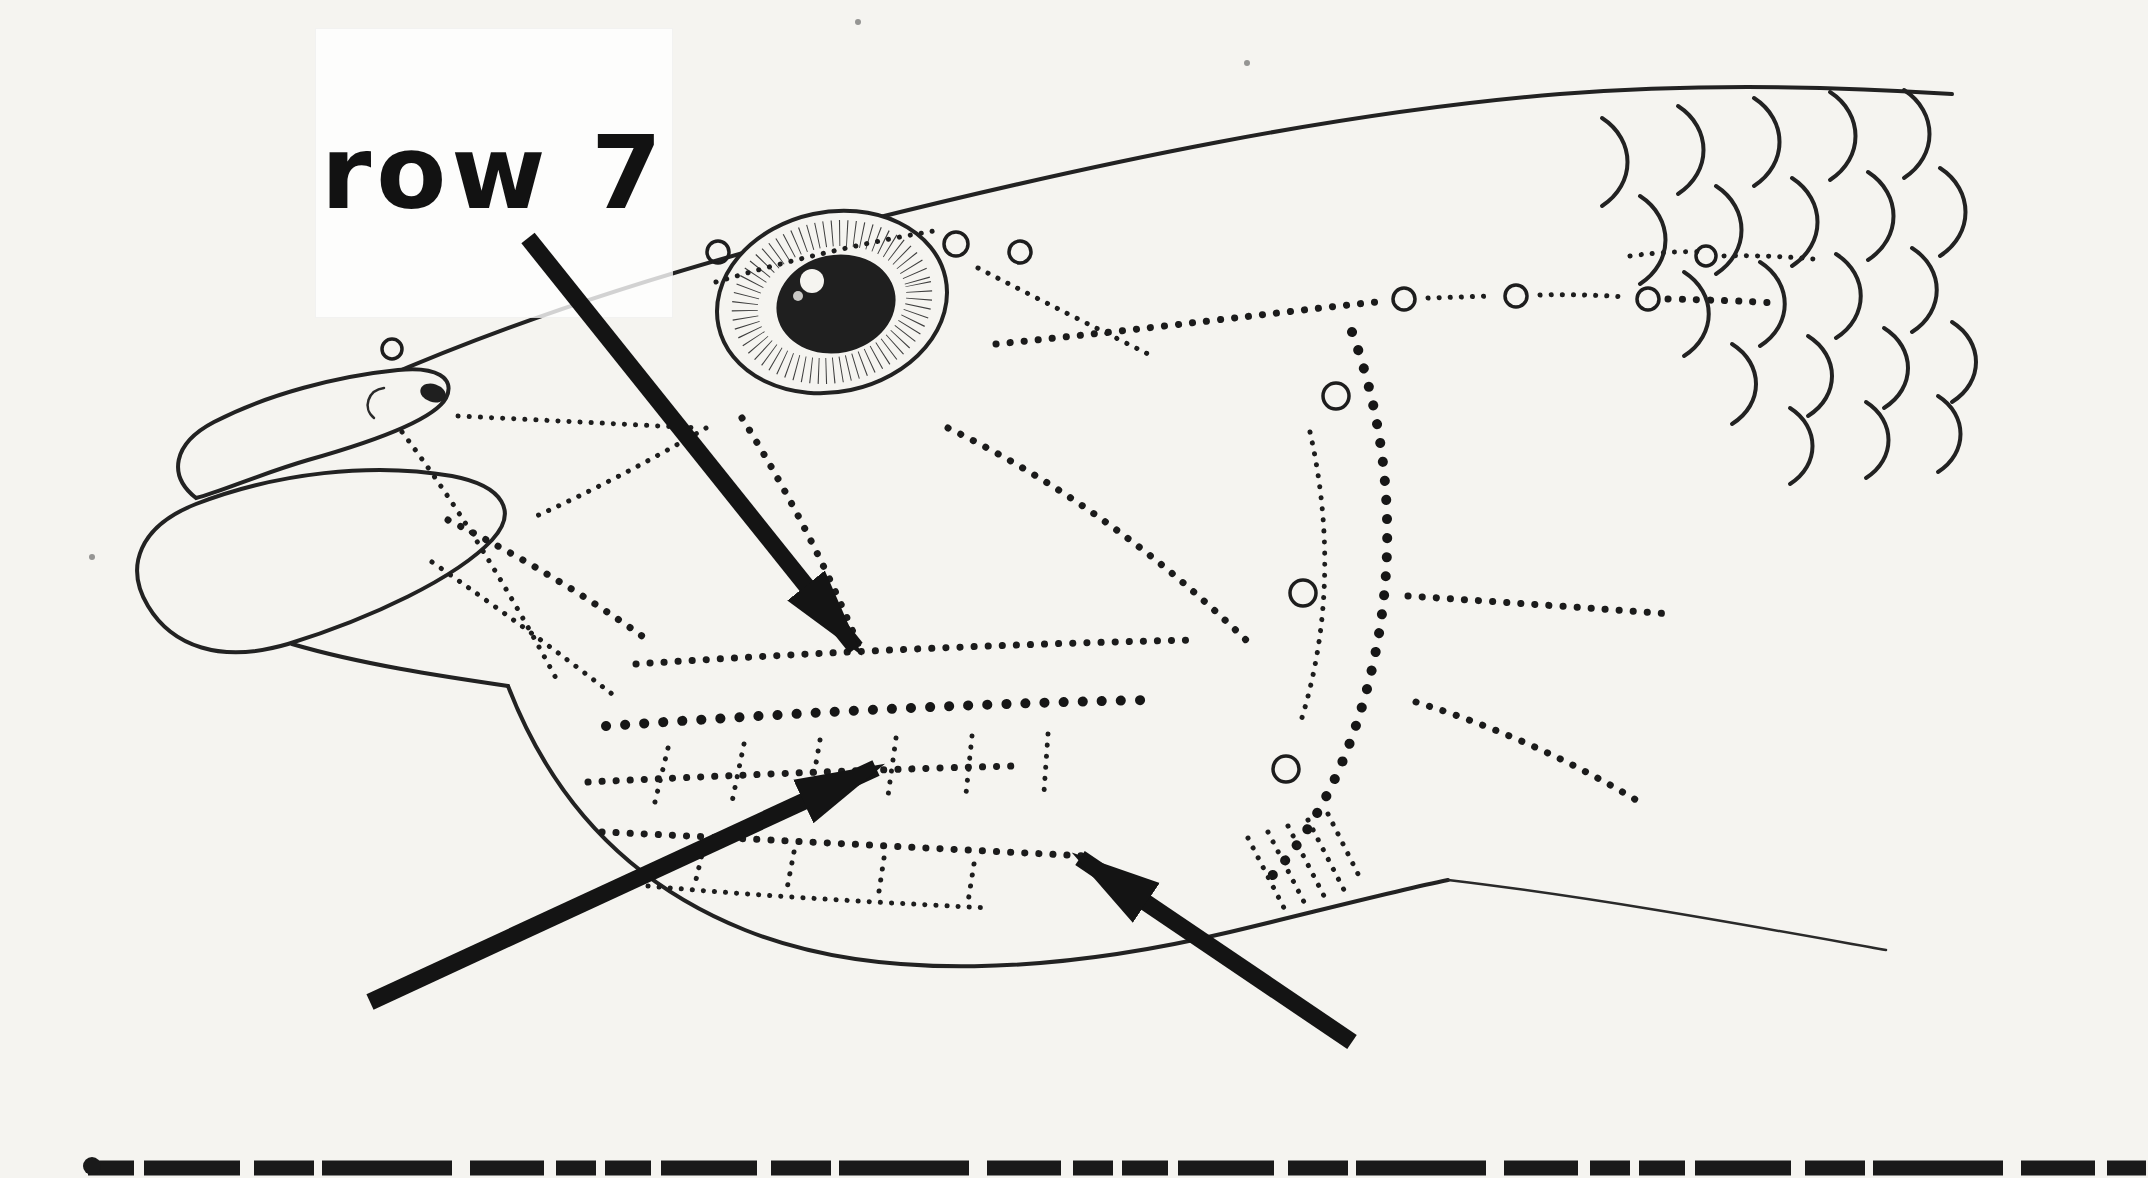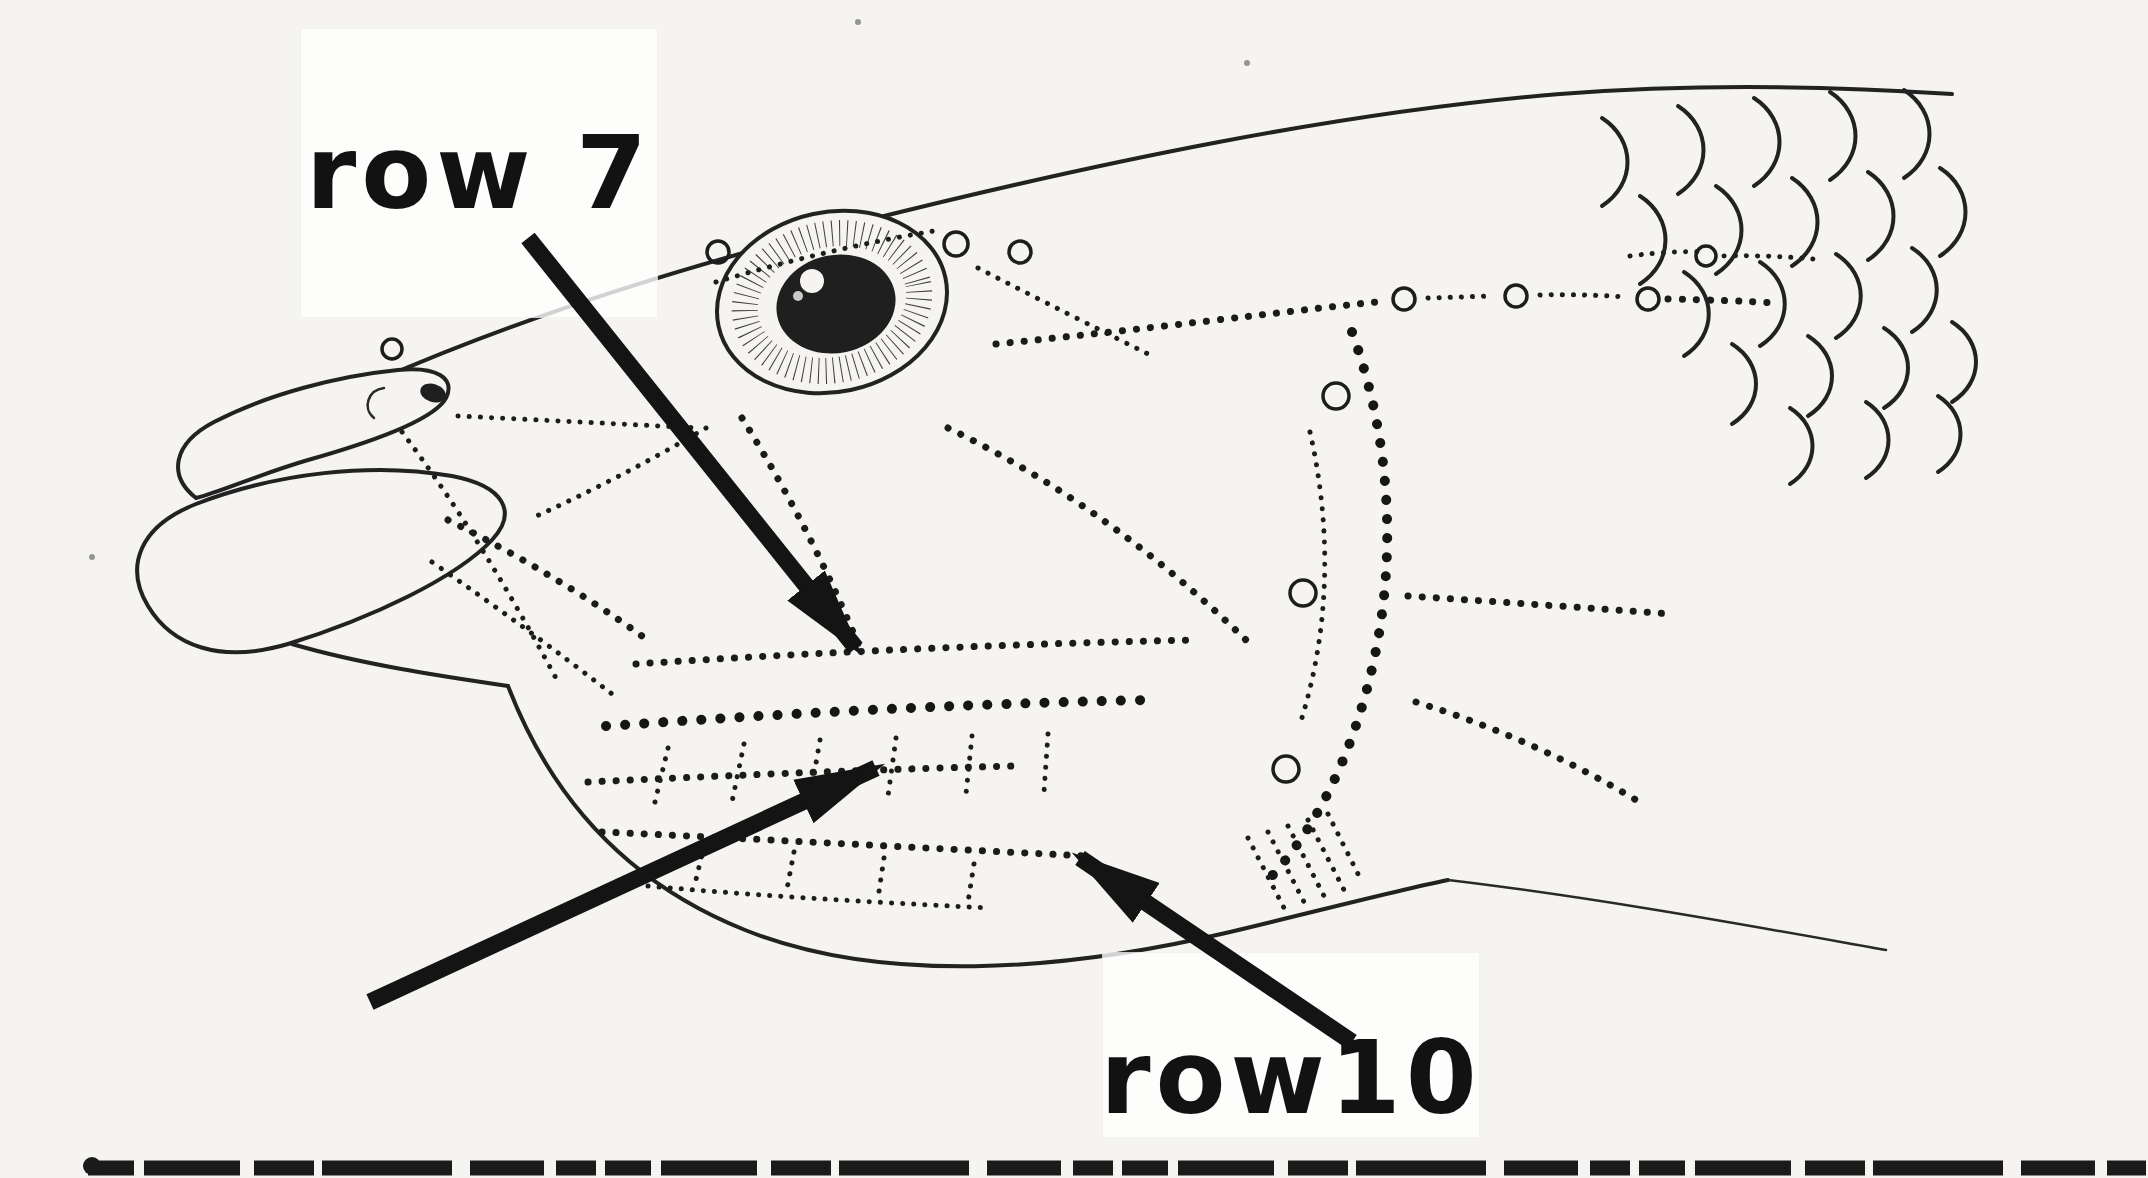--- a/index.html
+++ b/index.html
@@ -18,21 +18,21 @@
   .pore{fill:none;stroke:#1d1d1d;stroke-width:3.5;}
   .stipple{fill:none;stroke:#2b2b2b;stroke-width:26;stroke-dasharray:1 6.5;opacity:.9;}
   .arrow{stroke:#141414;stroke-width:17;fill:none;}
   .artifact{stroke:#1a1a1a;stroke-width:15;fill:none;}
   .speck{fill:#555;opacity:.6;}
 
   
   .patch{position:absolute;z-index:2;background:rgba(255,255,255,.8);
          border:1px solid rgba(100,100,100,.07);
          display:flex;align-items:center;justify-content:center;box-sizing:border-box;}
-  #p7{left:300px;top:28px;width:358px;height:290px;}
+  #p7{left:315px;top:28px;width:358px;height:290px;}
   #p9{left:204px;top:902px;width:352px;height:216px;align-items:flex-end;padding-bottom:12px;}
   #p10{left:1102px;top:952px;width:378px;height:186px;align-items:flex-end;padding-bottom:8px;}
   .patch span{font-weight:bold;font-size:102px;letter-spacing:5px;color:#121212;white-space:pre;line-height:1;}
 </style>
 </head>
 <body>
 
 <div class="stage">
 
   <svg class="layer" width="2148" height="1178" viewBox="0 0 2148 1178">
@@ -144,23 +144,20 @@
       <circle cx="92" cy="1166" r="9" fill="#1a1a1a"></circle>
       <circle class="speck" cx="92" cy="557" r="3"></circle>
       <circle class="speck" cx="1247" cy="63" r="3"></circle>
       <circle class="speck" cx="858" cy="22" r="3"></circle>
     </g>
   </svg>
 
   <div class="patch" id="p7">
     <span>row 7</span>
   </div>
-  <div class="patch" id="p10">
-    <span>row10</span>
-  </div>
 
   <svg class="overlay" width="2148" height="1178" viewBox="0 0 2148 1178">
     <defs>
       <marker id="ah" viewBox="0 0 90 60" refX="80" refY="30" markerWidth="90" markerHeight="60" orient="auto" markerUnits="userSpaceOnUse">
         <path d="M0,6 L90,30 L0,54 Z" fill="#141414"></path>
       </marker>
     </defs>
     <line class="arrow" x1="528" y1="238" x2="856" y2="648" marker-end="url(#ah)"></line>
     <line class="arrow" x1="370" y1="1002" x2="876" y2="768" marker-end="url(#ah)"></line>
     <line class="arrow" x1="1352" y1="1042" x2="1080" y2="858" marker-end="url(#ah)"></line>

